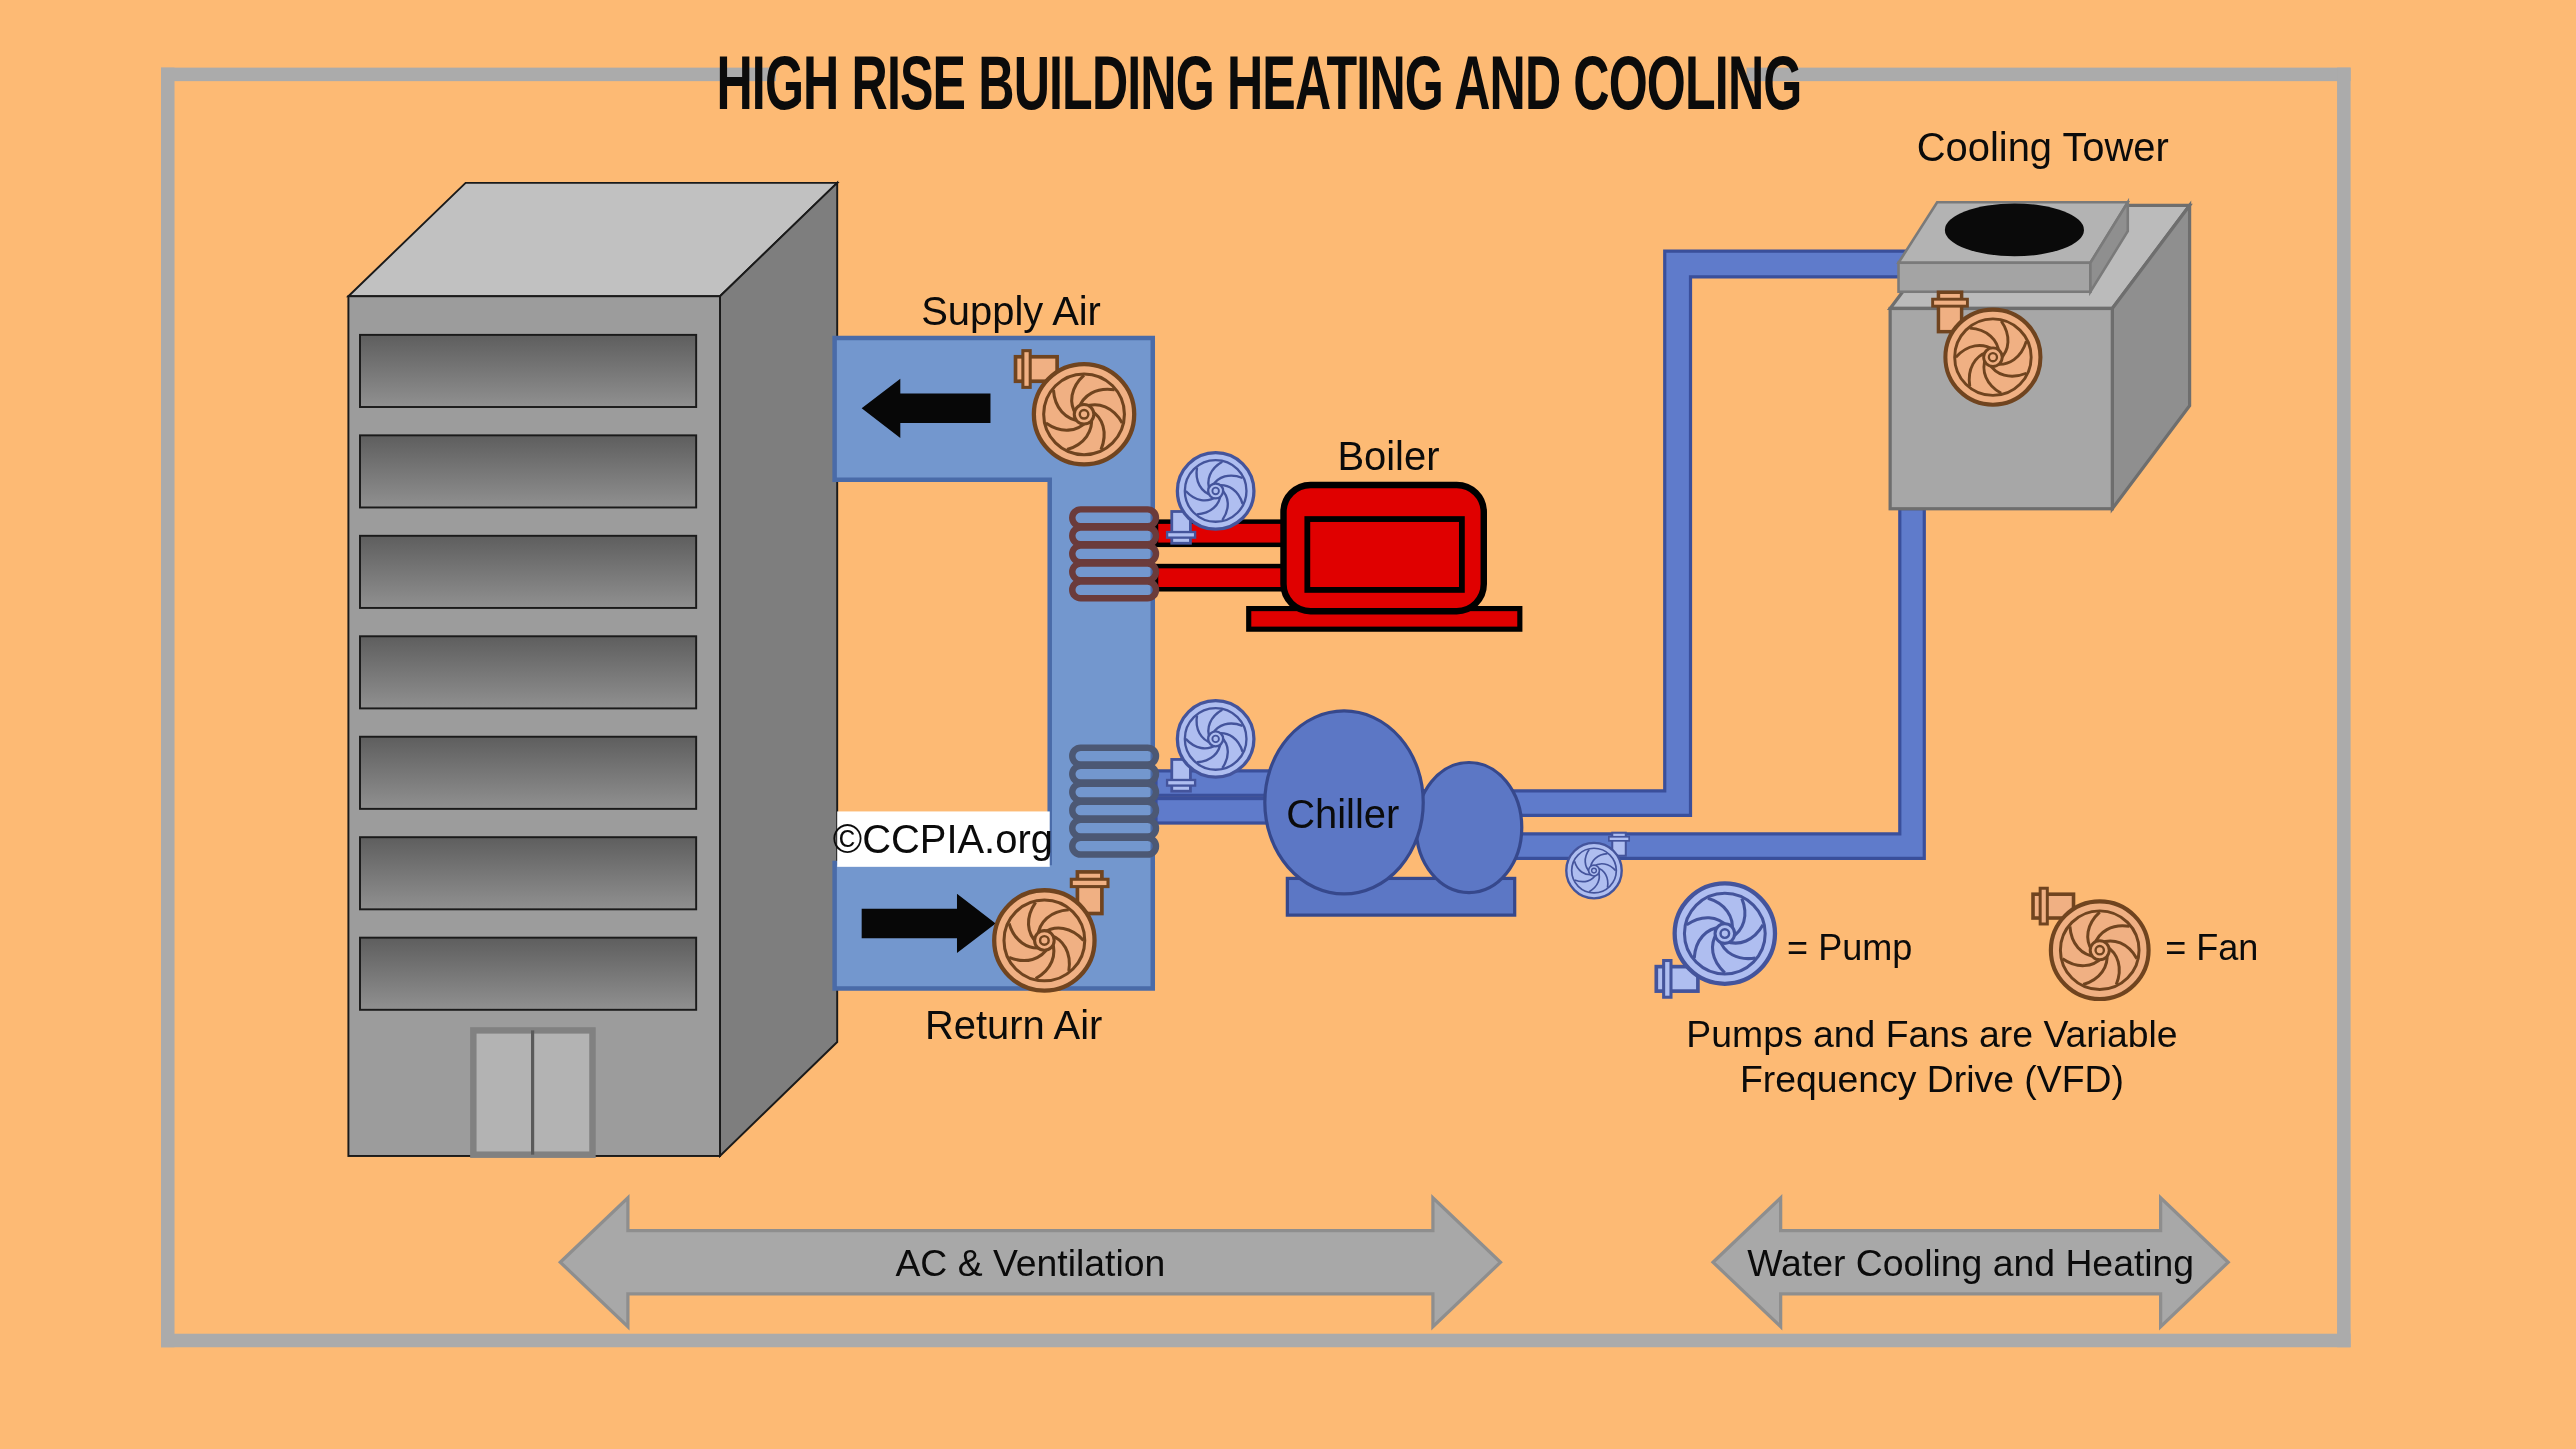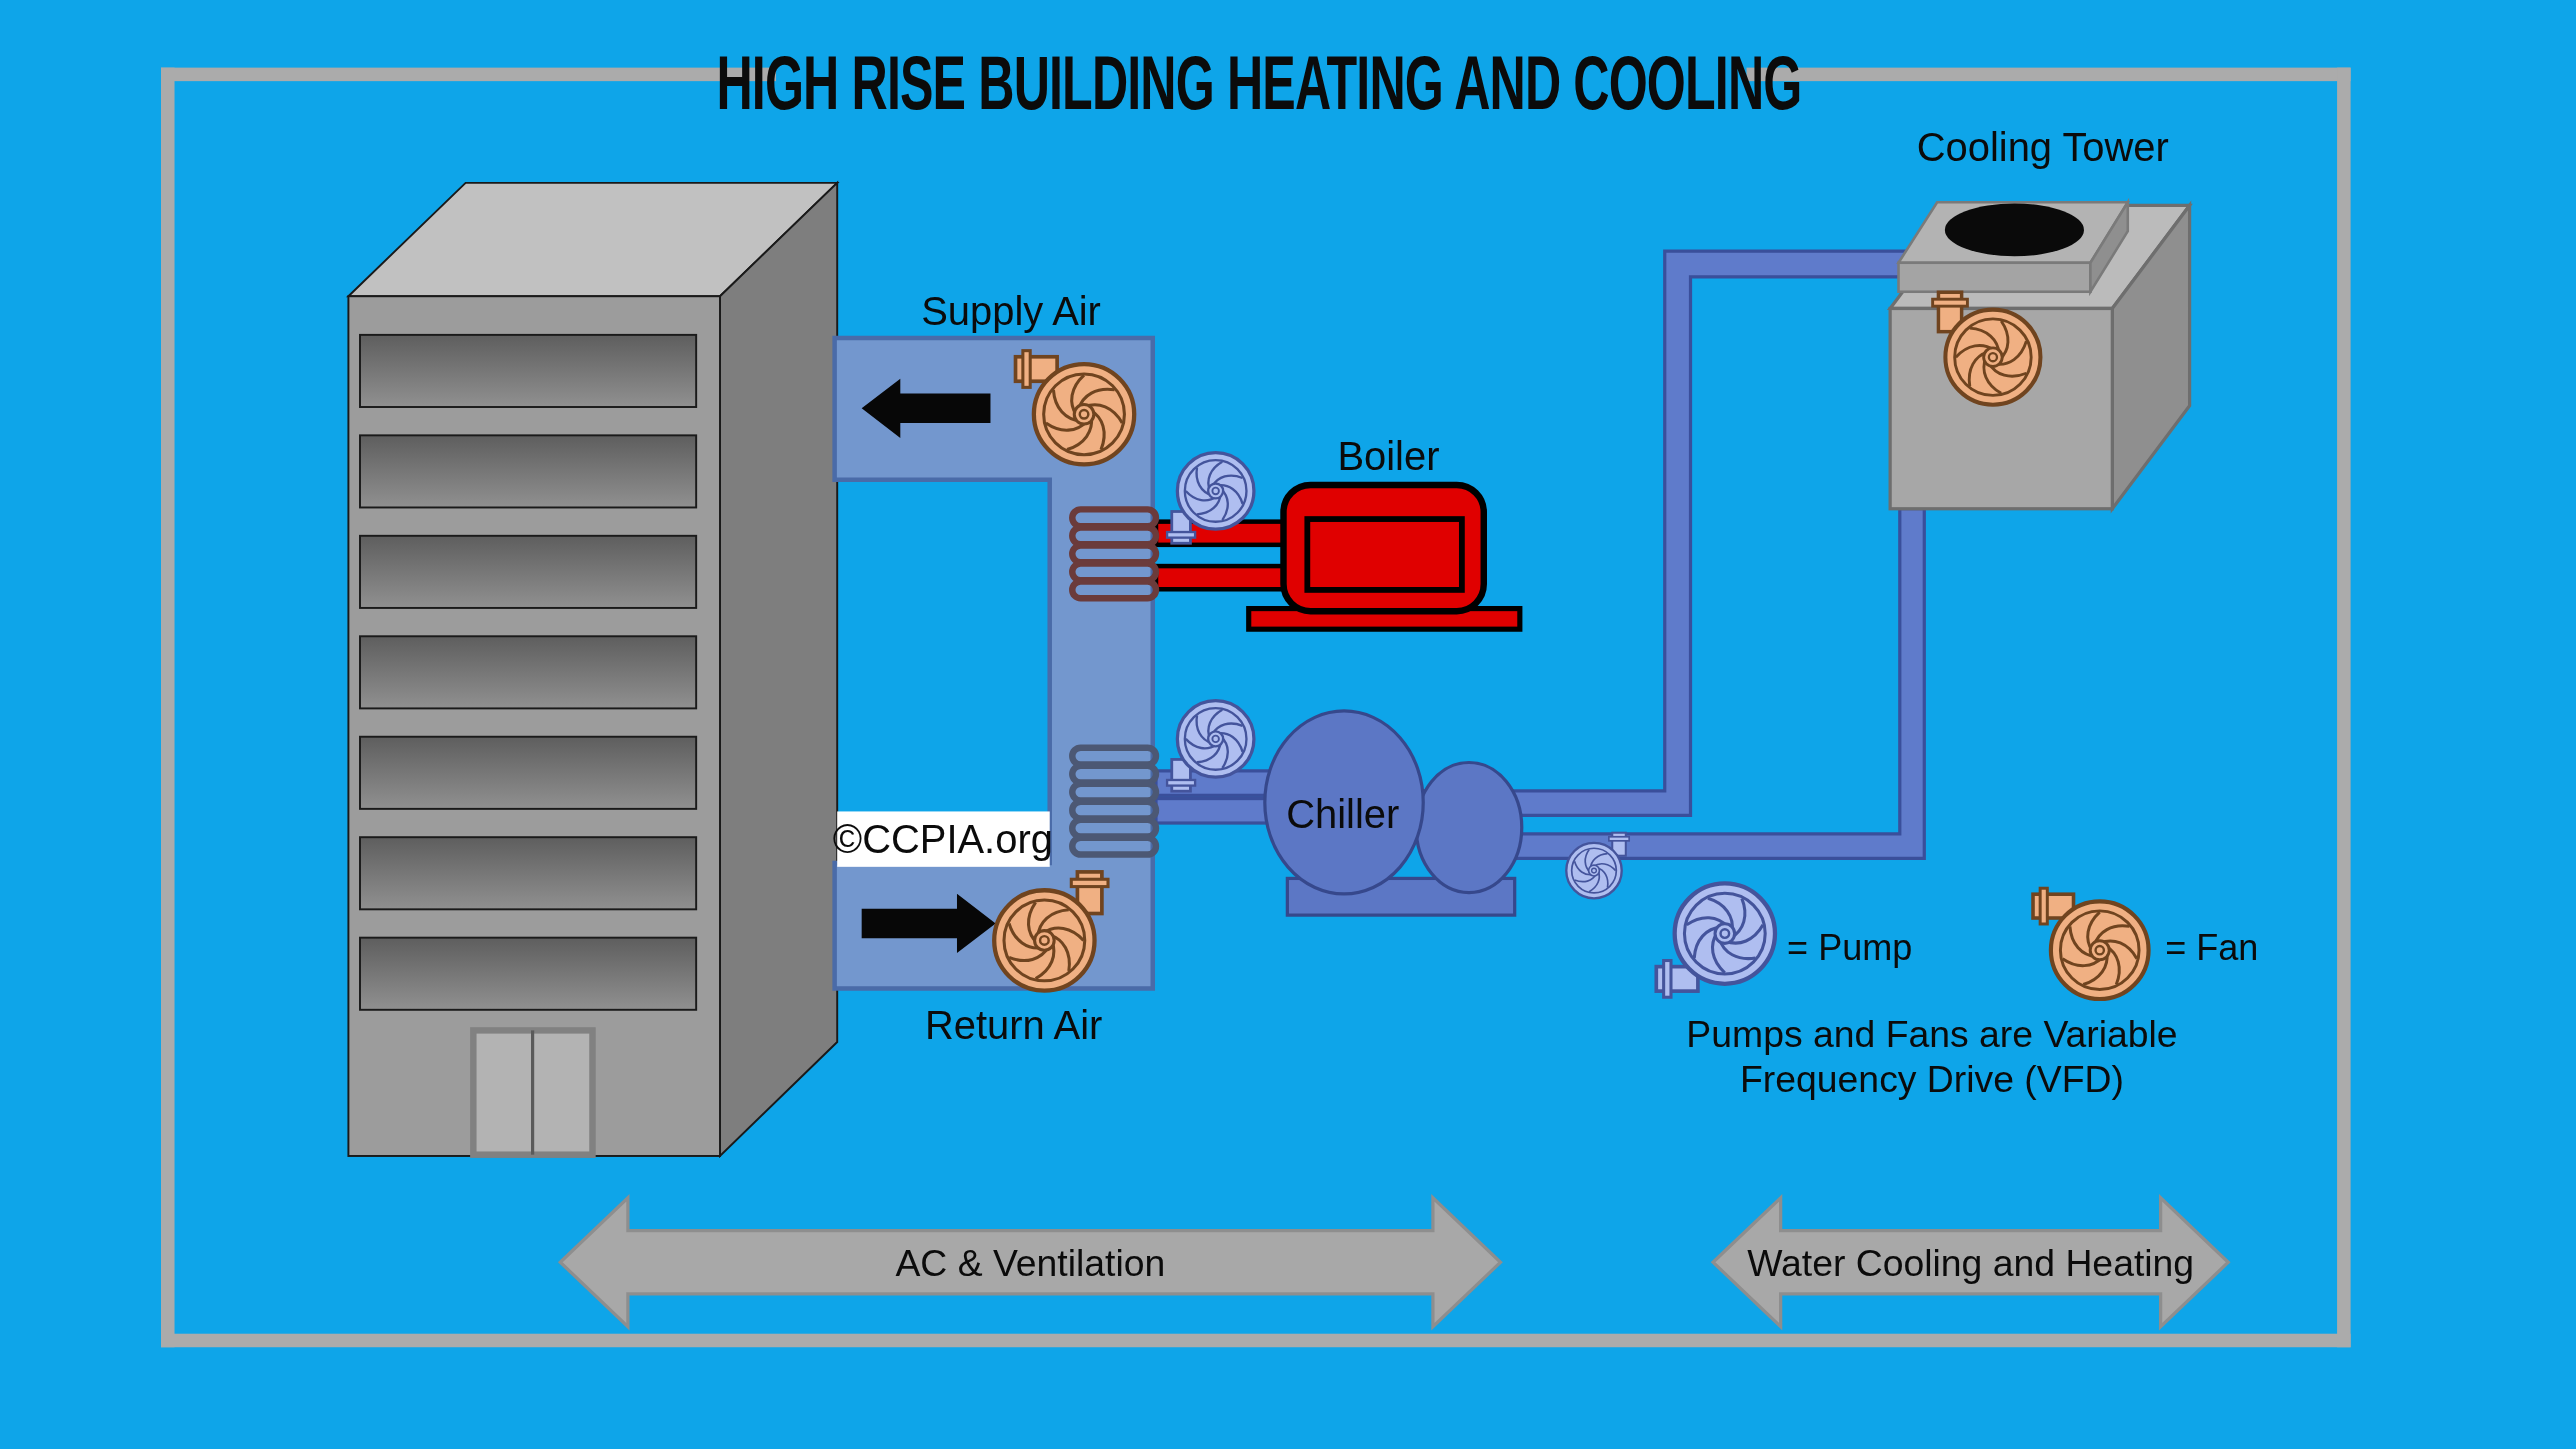--- a/index.html
+++ b/index.html
@@ -1,16 +1,16 @@
 <!DOCTYPE html>
 <html style="font-size:10.3px"><head>
 <meta charset="utf-8">
 <style>
   html,body{margin:0;padding:0;background:#ffffff;}
-  #canvas{position:relative;width:2576px;height:1449px;background:#0ea5e9;overflow:hidden;
+  #canvas{position:relative;width:2576px;height:1449px;background:#fdba74;overflow:hidden;
           font-family:"Liberation Sans", sans-serif;}
   svg{display:block;}
   text{font-family:"Liberation Sans", sans-serif;fill:#0b0b0b;}
   .lbl{font-size:62px;}
   .title-text{font-size:118px;font-weight:bold;letter-spacing:-2px;}
   .legend-eq{font-size:56px;}
   .vfd{font-size:58px;}
   .flow-lbl{font-size:58px;}
   .machine-pump{--body:#AFBEF0;--line:#44549C;}
   .machine-fan{--body:#F0B083;--line:#70441F;}

